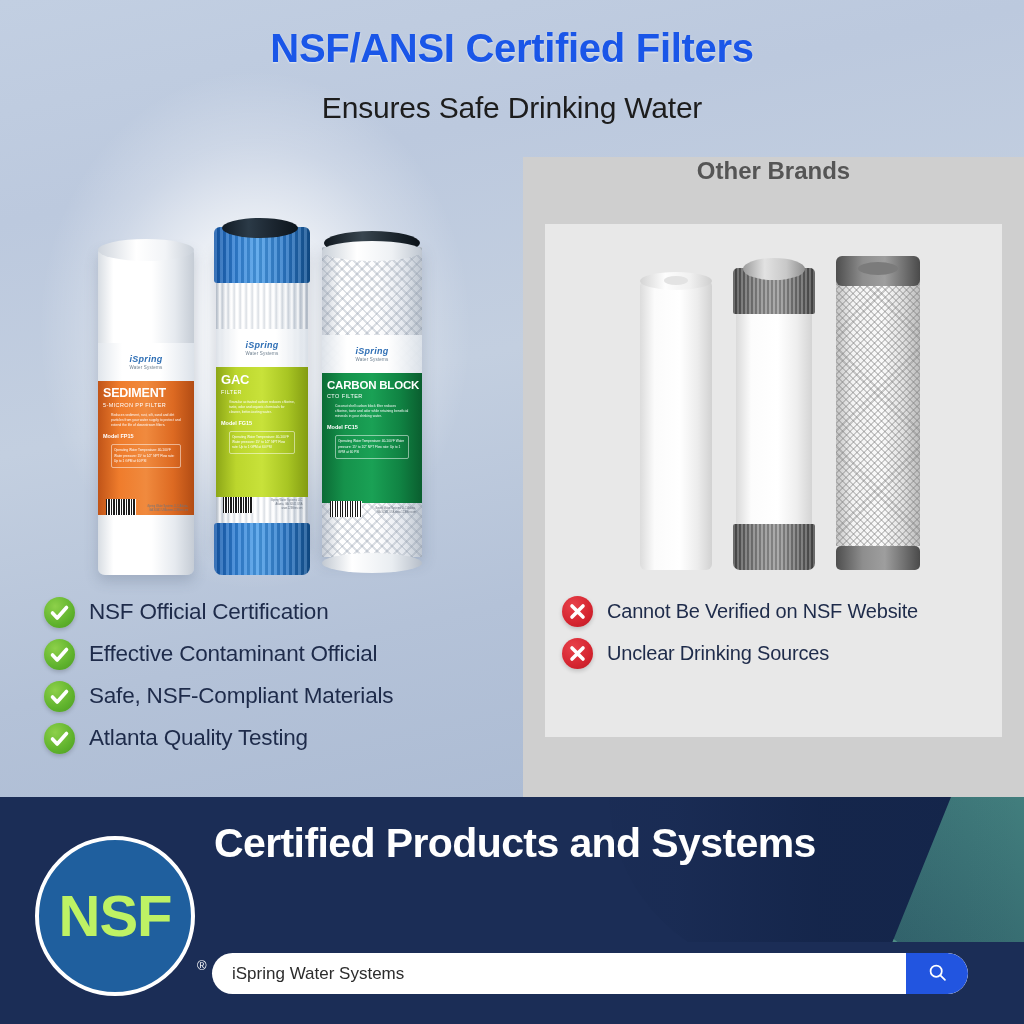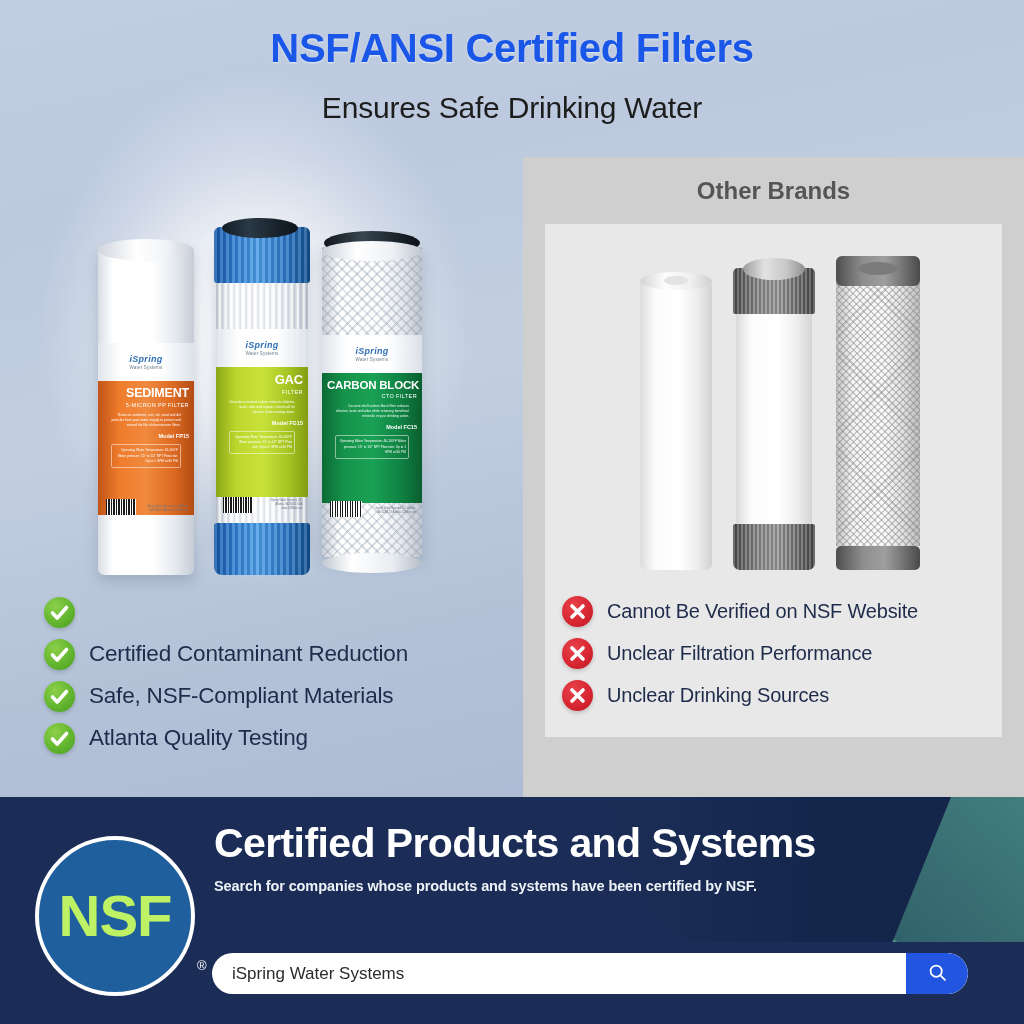--- a/index.html
+++ b/index.html
@@ -28,21 +28,21 @@
   }
   .subtitle{ font-size:30px; color:#1d1d1d; margin-top:20px; letter-spacing:-0.2px; }
 
   
   .right-panel{
     position:absolute; left:523px; top:157px; width:501px; height:640px;
     background:#cfcfcf;
   }
   .panel-head{
     position:absolute; left:0; top:0; width:501px; height:67px;
-    display:flex; align-items:center; justify-content:center;
+    display:flex; align-items:flex-start; justify-content:center;
   }
   .panel-head-text{ font-size:24px; font-weight:bold; color:#555555; }
   .panel-body{
     position:absolute; left:22px; top:67px; width:457px; height:513px;
     background:#e8e8e8;
   }
 
   
   .filters-left{ position:absolute; left:90px; top:210px; width:350px; height:365px; }
 
@@ -114,21 +114,21 @@
   
   .brandstrip{
     position:absolute; left:0; width:100%; height:38px;
     background:linear-gradient(90deg,rgba(225,230,236,0.9),#ffffff 25%,#ffffff 65%,rgba(222,228,235,0.9));
     display:flex; align-items:center; justify-content:center; flex-direction:column;
   }
   .brandmark{ font-size:9px; font-style:italic; font-weight:bold; color:#2f6fb5; letter-spacing:0.3px; }
   .brandsub{ font-size:4.5px; color:#6a7c8c; letter-spacing:0.2px; margin-top:1px; }
 
   .label{
-    position:absolute; left:0; width:100%; color:#fff; text-align:right;
+    position:absolute; left:0; width:100%; color:#fff; text-align:left;
     padding:6px 5px 8px; overflow:hidden;
   }
   .label.orange{ background:linear-gradient(90deg,#c05418,#ef7c2c 22%,#f08a3e 50%,#dd6a22 78%,#b24c14); }
   .label.lime  { background:linear-gradient(90deg,#8ca617,#bcd62d 22%,#c8e23a 50%,#a8c523 78%,#839c12); }
   .label.green { background:linear-gradient(90deg,#0b6b35,#15924b 22%,#1aa155 50%,#108343 78%,#0a5e2f); }
 
   .label-title{ font-size:13px; font-weight:bold; letter-spacing:-0.2px; line-height:1.05; white-space:nowrap; }
   .sed .label-title{ font-size:12.5px; }
   .cbk .label-title{ font-size:11.5px; }
   .label-sub{ font-size:5.5px; letter-spacing:0.4px; margin-top:2px; }
@@ -371,28 +371,29 @@
 
   </div>
 
   <div class="list list-left">
     <div class="li">
       <span class="li-icon ok">
         <svg viewBox="0 0 31 31">
             <path d="M8.5 16 L13.2 21 L22.5 10.5" stroke="#fff" stroke-width="3.6" fill="none" stroke-linecap="round" stroke-linejoin="round"></path>
           </svg>
       </span>
+      <span class="li-text">NSF Official Certification</span>
     </div>
     <div class="li">
       <span class="li-icon ok">
         <svg viewBox="0 0 31 31">
             <path d="M8.5 16 L13.2 21 L22.5 10.5" stroke="#fff" stroke-width="3.6" fill="none" stroke-linecap="round" stroke-linejoin="round"></path>
           </svg>
       </span>
-      <span class="li-text">Certified Contaminant Reduction</span>
+      <span class="li-text">Effective Contaminant Official</span>
     </div>
     <div class="li">
       <span class="li-icon ok">
         <svg viewBox="0 0 31 31">
             <path d="M8.5 16 L13.2 21 L22.5 10.5" stroke="#fff" stroke-width="3.6" fill="none" stroke-linecap="round" stroke-linejoin="round"></path>
           </svg>
       </span>
       <span class="li-text">Safe, NSF-Compliant Materials</span>
     </div>
     <div class="li">
@@ -406,28 +407,20 @@
   </div>
 
   <div class="list list-right">
     <div class="li">
       <span class="li-icon no">
         <svg viewBox="0 0 31 31">
             <path d="M10 10 L21 21 M21 10 L10 21" stroke="#fff" stroke-width="3.6" fill="none" stroke-linecap="round"></path>
           </svg>
       </span>
       <span class="li-text">Cannot Be Verified on NSF Website</span>
-    </div>
-    <div class="li">
-      <span class="li-icon no">
-        <svg viewBox="0 0 31 31">
-            <path d="M10 10 L21 21 M21 10 L10 21" stroke="#fff" stroke-width="3.6" fill="none" stroke-linecap="round"></path>
-          </svg>
-      </span>
-      <span class="li-text">Unclear Filtration Performance</span>
     </div>
     <div class="li">
       <span class="li-icon no">
         <svg viewBox="0 0 31 31">
             <path d="M10 10 L21 21 M21 10 L10 21" stroke="#fff" stroke-width="3.6" fill="none" stroke-linecap="round"></path>
           </svg>
       </span>
       <span class="li-text">Unclear Drinking Sources</span>
     </div>
   </div>
@@ -442,21 +435,20 @@
   <div class="banner-base"></div>
 </div>
 
 <div class="nsf-logo">
   <span class="nsf-logo-text">NSF</span>
   <span class="nsf-reg" style="position:absolute; left:158px; top:118px; font-size:13px; color:#fff;">®</span>
 </div>
 
 <div class="banner-text">
   <div class="banner-title">Certified Products and Systems</div>
-  <div class="banner-sub">Search for companies whose products and systems have been certified by NSF.</div>
 </div>
 
 <div class="searchbar">
   <input class="search-input" type="text" value="iSpring Water Systems" style="">
   <button class="search-btn">
     <span>
       <svg width="21" height="21" viewBox="0 0 24 24">
         <circle cx="10.5" cy="10.5" r="6.4" stroke="#fff" stroke-width="2" fill="none"></circle>
         <line x1="15.3" y1="15.3" x2="20.5" y2="20.5" stroke="#fff" stroke-width="2" stroke-linecap="round"></line>
       </svg>

